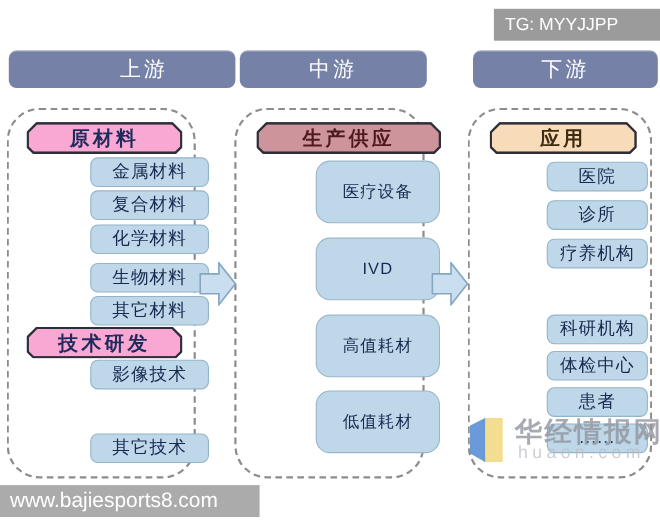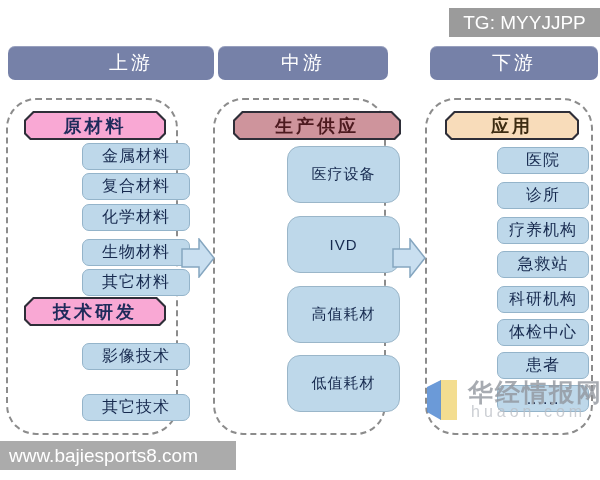--- a/index.html
+++ b/index.html
@@ -3,22 +3,22 @@
 <meta charset="utf-8">
 <style>
   html,body{margin:0;padding:0;}
   body{
     width:600px;height:480px;position:relative;overflow:hidden;
     background:#ffffff;font-family:"Liberation Sans","DejaVu Sans",sans-serif;
   }
   
   .tg-badge{
     position:absolute;top:8px;right:0;height:29px;min-width:131px;
-    background:#9b9b9b;color:#fff;font-size:19px;line-height:29px;
-    text-align:center;padding:0 10px;
+    background:#9b9b9b;color:#fff;font-size:16px;line-height:29px;
+    padding:0 10px;
   }
   
   .top-header{
     position:absolute;top:46px;height:34px;background:#7681A8;
     border-radius:7px;color:#ffffff;font-size:19px;letter-spacing:3px;
     display:flex;align-items:center;justify-content:center;
     box-shadow:inset 0 1px 0 rgba(255,255,255,.25);
   }
   .hd1{left:8px;width:166px;padding-left:40px;}
   .hd2{left:218px;width:170px;}
@@ -91,42 +91,41 @@
     <div class="plaque-in lav">原材料</div>
   </div>
   <div class="item c1i" style="top:43px">金属材料</div>
   <div class="item c1i" style="top:73px">复合材料</div>
   <div class="item c1i" style="top:104px">化学材料</div>
   <div class="item c1i" style="top:139px">生物材料</div>
   <div class="item c1i" style="top:169px">其它材料</div>
   <div class="plaque" style="left:16px;top:197px;width:142px;">
     <div class="plaque-in lav">技术研发</div>
   </div>
-  <div class="item c1i" style="top:243px">影像技术</div>
+  <div class="item c1i" style="top:227px">影像技术</div>
   <div class="item c1i" style="top:294px">其它技术</div>
 </div>
 
 <div class="panel p2">
   <div class="plaque" style="left:18px;top:11px;width:168px;">
     <div class="plaque-in rose">生产供应</div>
   </div>
   <div class="item big" style="top:46px">医疗设备</div>
   <div class="item big" style="top:116px">IVD</div>
   <div class="item big" style="top:186px">高值耗材</div>
   <div class="item big" style="top:255px">低值耗材</div>
 </div>
 
 <div class="panel p3">
   <div class="plaque" style="left:18px;top:11px;width:134px;">
     <div class="plaque-in peach">应用</div>
   </div>
   <div class="item c3i" style="top:47px">医院</div>
   <div class="item c3i" style="top:82px">诊所</div>
   <div class="item c3i" style="top:117px">疗养机构</div>
-  <div class="item c3i" style="top:151px">急救站</div>
   <div class="item c3i" style="top:186px">科研机构</div>
   <div class="item c3i" style="top:219px">体检中心</div>
   <div class="item c3i" style="top:252px">患者</div>
   <div class="item c3i" style="top:285px">......</div>
 </div>
 
 <svg class="arrow" style="left:181px;top:238px;" viewBox="0 0 34 40">
   <polygon points="1,11 18,11 18,1 33,20 18,39 18,29 1,29" fill="#c9dff0" stroke="#85a6c0" stroke-width="1.5"></polygon>
 </svg>
 <svg class="arrow" style="left:392px;top:238px;" viewBox="0 0 34 40">

